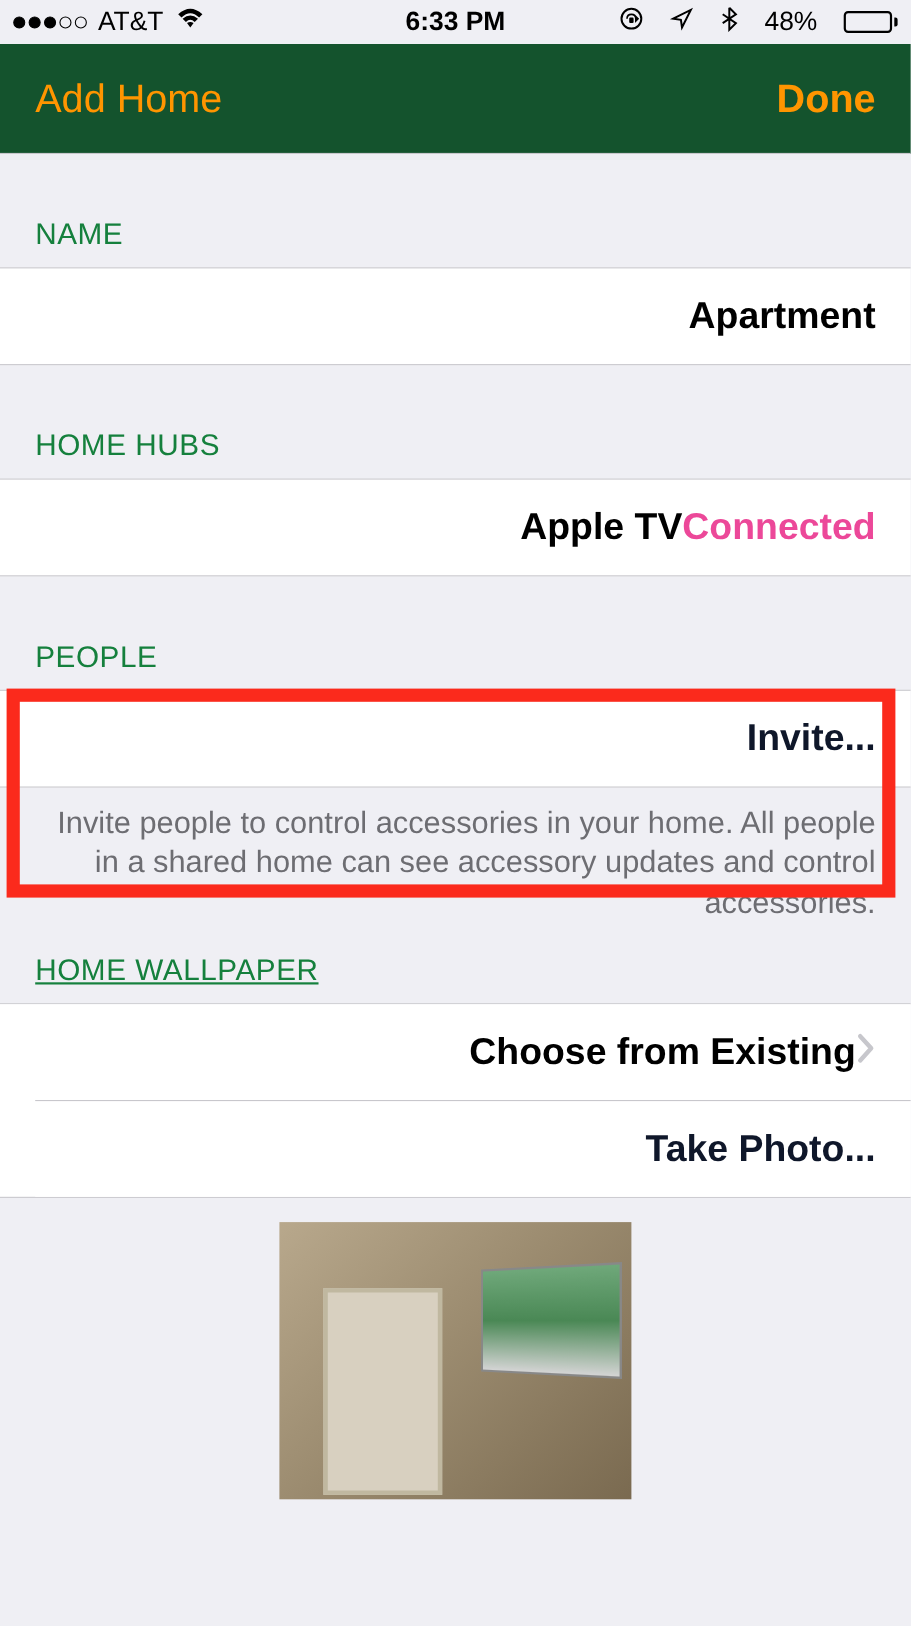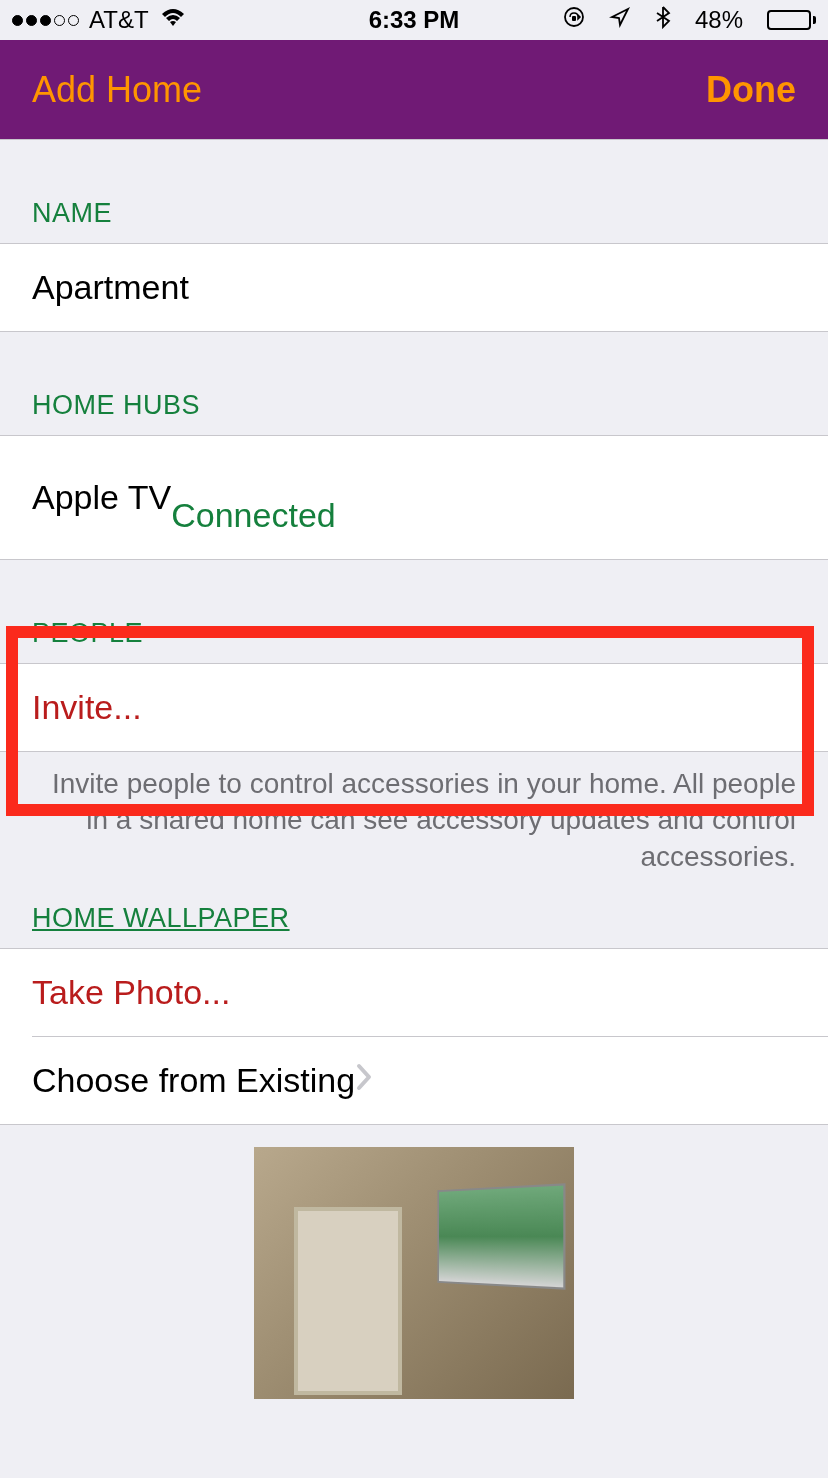--- a/index.html
+++ b/index.html
@@ -90,21 +90,21 @@
       margin-left: 2px;
     }
     
     .nav-bar {
       height: 100px;
       display: flex;
       align-items: center;
       justify-content: space-between;
       padding: 0 32px;
       border-bottom: 1px solid #c8c7cc;
-      background: #701a75;
+      background: #14532d;
     }
     .nav-button {
       color: #ff9500;
       font-size: 36px;
       font-weight: 400;
       cursor: pointer;
     }
     .nav-button.bold {
       font-weight: 600;
     }
@@ -121,47 +121,47 @@
       text-decoration: underline;
     }
     
     .cell {
       background: #fff;
       border-top: 1px solid #c8c7cc;
       border-bottom: 1px solid #c8c7cc;
       padding: 24px 32px;
       display: flex;
       align-items: center;
-      justify-content: flex-start;
+      justify-content: flex-end;
       font-size: 34px;
       color: #000;
+      font-weight: bold;
     }
     .cell + .cell {
       border-top: none;
     }
     .cell-group {
       background: #fff;
       border-top: 1px solid #c8c7cc;
       border-bottom: 1px solid #c8c7cc;
     }
     .cell-group .cell {
       border: none;
     }
     .cell-group .cell + .cell {
       border-top: 1px solid #c8c7cc;
       margin-left: 32px;
       padding-left: 0;
     }
     .cell-detail {
-      color: #15803d;
+      color: #ec4899;
       font-size: 34px;
-      margin-top: 36px;
     }
     .cell-action {
-      color: #b91c1c;
+      color: #0f172a;
     }
     .chevron {
       color: #c7c7cc;
       font-size: 32px;
     }
     
     .section-footer {
       color: #6d6d72;
       font-size: 28px;
       line-height: 1.3;
@@ -274,27 +274,27 @@
 
 <div class="section-header">PEOPLE</div>
 <div class="cell">
   <span class="cell-action">Invite...</span>
 </div>
 <div class="section-footer">Invite people to control accessories in your home. All people in a shared home can see accessory updates and control accessories.</div>
 
 <div class="section-header tight">HOME WALLPAPER</div>
 <div class="cell-group">
   <div class="cell">
-    <span class="cell-action">Take Photo...</span>
-  </div>
-  <div class="cell">
     <span>Choose from Existing</span>
     <span class="chevron">
       <svg width="18" height="30" viewBox="0 0 18 30">
           <path d="M4 4 L14 15 L4 26" fill="none" stroke="#c7c7cc" stroke-width="4" stroke-linecap="round" stroke-linejoin="round"></path>
         </svg>
     </span>
   </div>
+  <div class="cell">
+    <span class="cell-action">Take Photo...</span>
+  </div>
 </div>
 
 <div class="wallpaper-preview"></div>
 
 <div class="highlight-box"></div>
 
 </body></html>

